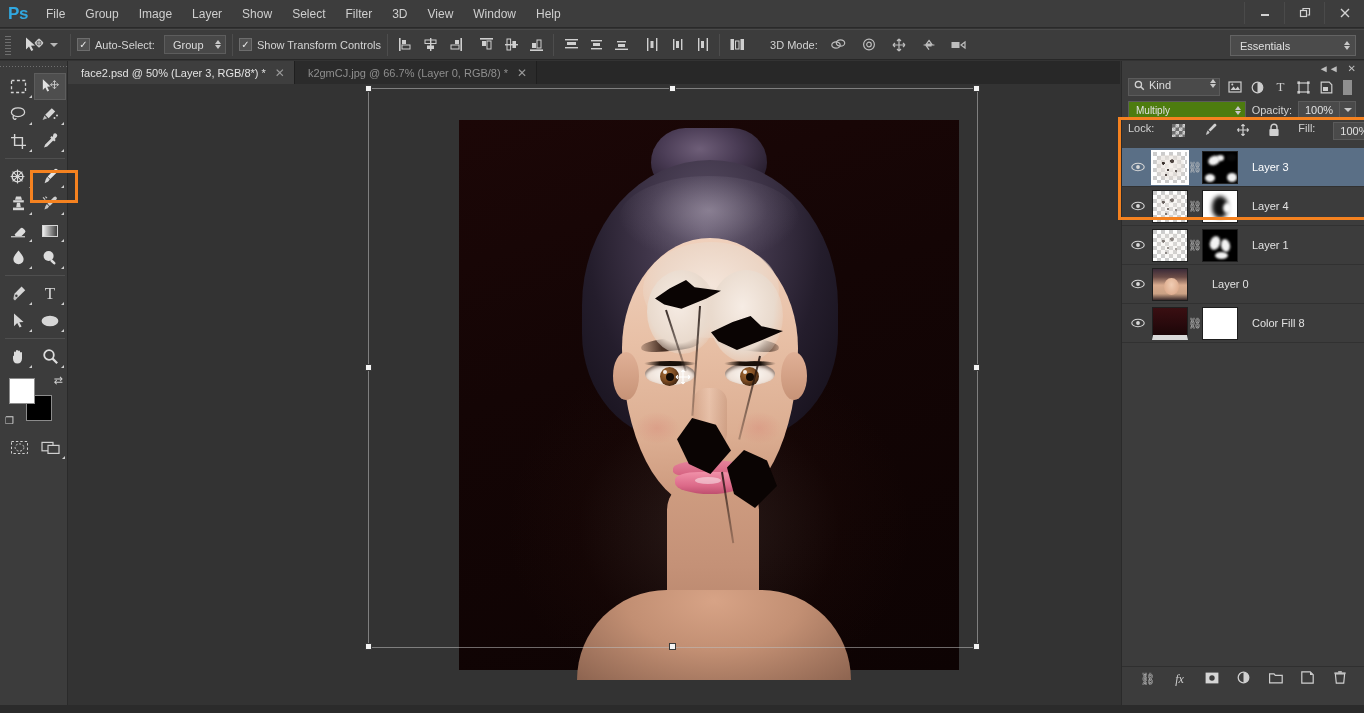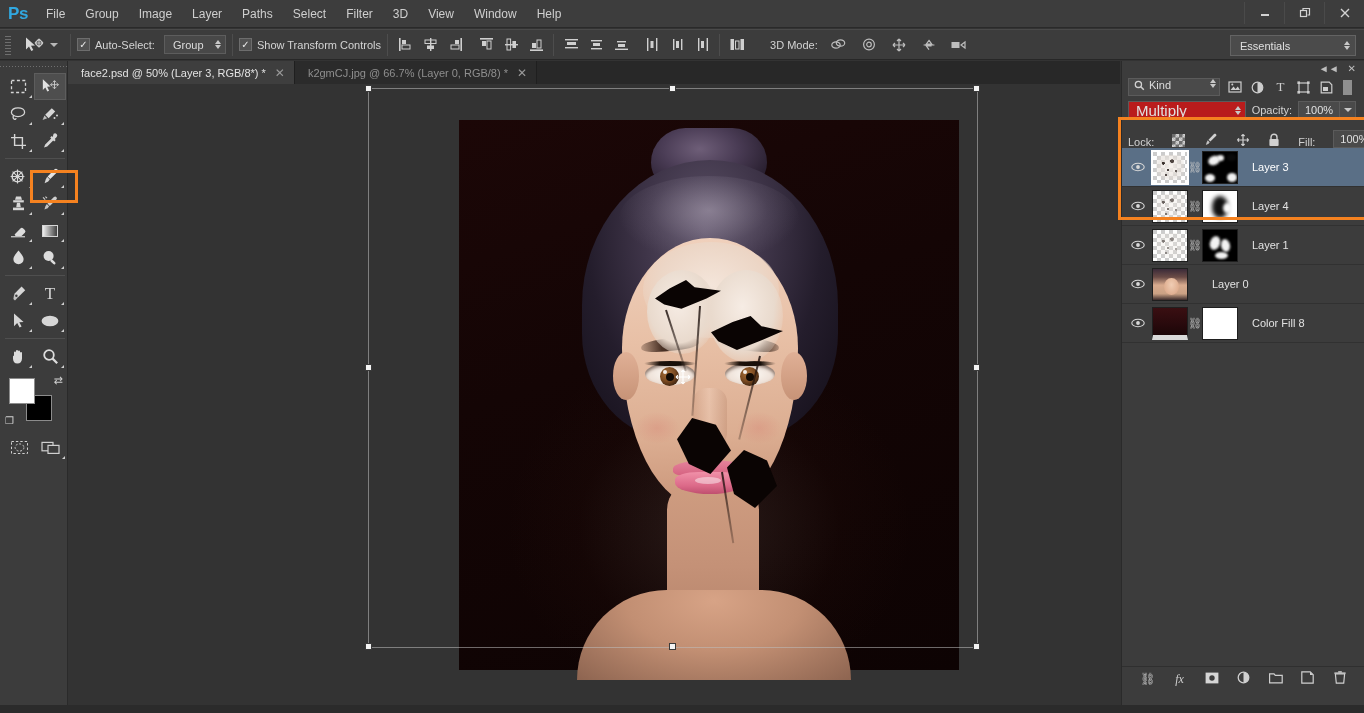--- a/index.html
+++ b/index.html
@@ -317,34 +317,34 @@
     display: flex; align-items: flex-start; justify-content: space-between;
     padding: 0 3px 0 5px; font-size: 11px; color: #dcdcdc;
   }
   .filt-ico { width: 17px; height: 17px; display: flex; align-items: center; justify-content: center; color: #cdcdcd; font-size: 12px; }
   .toggle-chip { width: 9px; height: 15px; background: #8f8f8f; margin-left: 2px; }
 
   .blendrow {
     height: 24px; display: flex; align-items: center; gap: 6px; padding: 0 8px 0 6px;
   }
   .blend-combo {
-    width: 120px; height: 19px; background: #b91c1c; border: 1px solid #5b5b5b;
+    width: 120px; height: 19px; background: #4d7c0f; border: 1px solid #5b5b5b;
     display: flex; align-items: center; justify-content: space-between;
-    padding: 0 4px 0 7px; font-size: 15px; color: #e0e0e0;
+    padding: 0 4px 0 7px; font-size: 10px; color: #e0e0e0;
   }
   .minilabel { font-size: 11px; color: #d2d2d2; }
   .numbox {
     width: 42px; height: 18px; background: #4a4a4a; border: 1px solid #5b5b5b;
     font-size: 11px; color: #e0e0e0; display: flex; align-items: center; justify-content: center;
   }
   .numcaret {
     width: 16px; height: 18px; background: #4a4a4a; border: 1px solid #5b5b5b; border-left: none;
     display: flex; align-items: center; justify-content: center;
   }
-  .lockrow { height: 26px; display: flex; align-items: flex-end; gap: 18px; padding: 0 2px 0 6px; }
+  .lockrow { height: 26px; display: flex; align-items: flex-start; gap: 18px; padding: 0 2px 0 6px; }
   .lock-ico { width: 16px; height: 16px; display: flex; align-items: center; justify-content: center; color: #d0d0d0; font-size: 12px; }
   .checker {
     width: 13px; height: 13px;
     background-image:
       linear-gradient(45deg, #cfcfcf 25%, transparent 25%, transparent 75%, #cfcfcf 75%),
       linear-gradient(45deg, #cfcfcf 25%, #6d6d6d 25%, #6d6d6d 75%, #cfcfcf 75%);
     background-size: 7px 7px; background-position: 0 0, 3.5px 3.5px;
   }
 
   .layerlist { background: #3c3c3c; }
@@ -423,21 +423,21 @@
 <body>
 
 <div class="app">
 
   <div class="menubar">
     <div class="ps-logo">Ps</div>
     <div class="menu-item">File</div>
     <div class="menu-item">Group</div>
     <div class="menu-item">Image</div>
     <div class="menu-item">Layer</div>
-    <div class="menu-item">Paths</div>
+    <div class="menu-item">Show</div>
     <div class="menu-item">Select</div>
     <div class="menu-item">Filter</div>
     <div class="menu-item">3D</div>
     <div class="menu-item">View</div>
     <div class="menu-item">Window</div>
     <div class="menu-item">Help</div>
 
     <div class="win-controls">
       <div class="win-btn">
         <svg width="12" height="12" viewBox="0 0 12 12">

